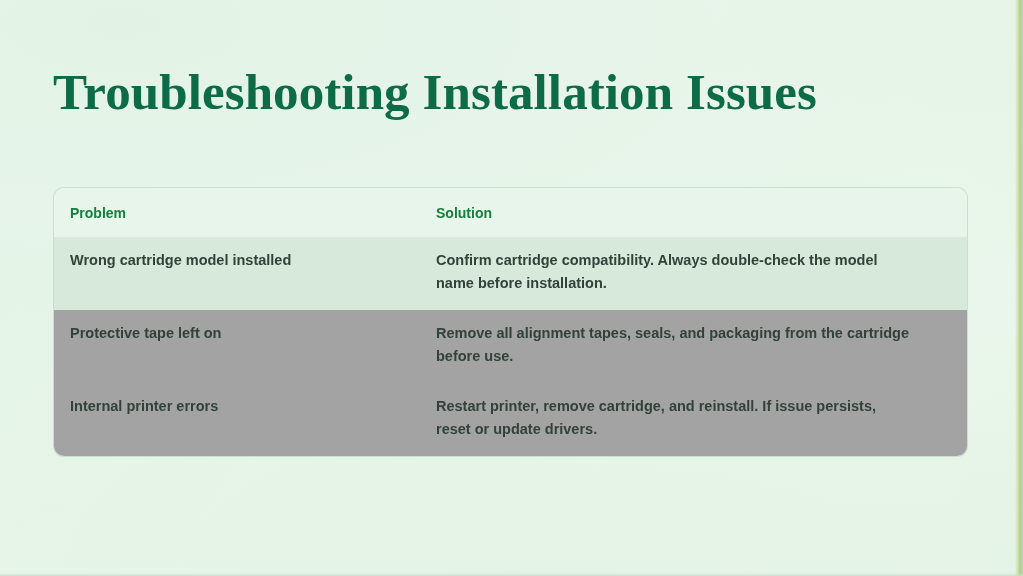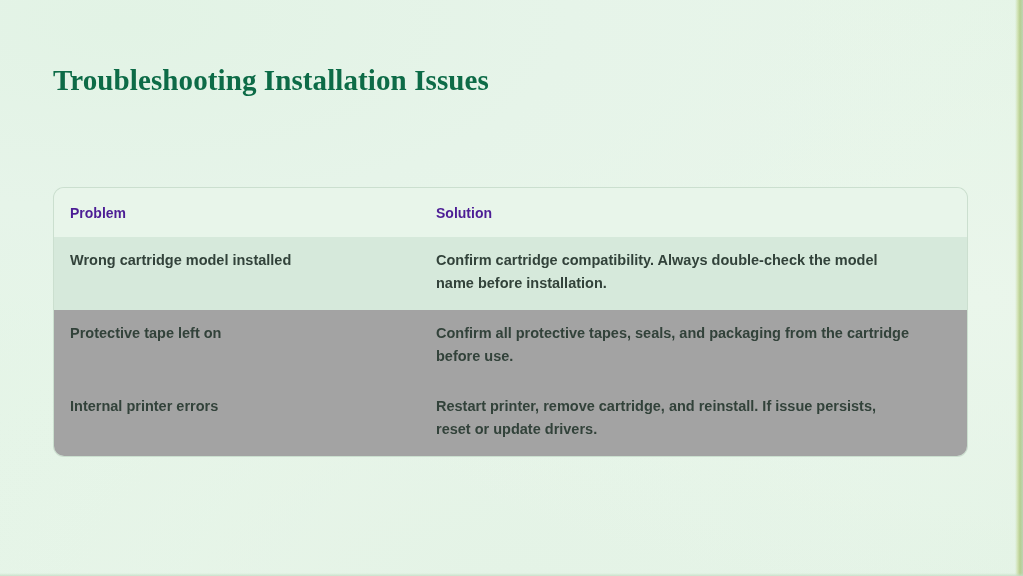--- a/index.html
+++ b/index.html
@@ -54,21 +54,21 @@
     pointer-events: none;
   }
 
   
   .page-title {
     position: absolute;
     left: 53px;
     top: 64px;
     margin: 0;
     font-family: "Liberation Serif", "DejaVu Serif", serif;
-    font-size: 29px;
+    font-size: 51px;
     font-weight: 700;
     line-height: 1.12;
     letter-spacing: 0.1px;
     color: #0d6b47;
     white-space: nowrap;
   }
   .page-subtitle {
     position: absolute;
     left: 53px;
     top: 147px;
@@ -98,21 +98,21 @@
     table-layout: fixed;
   }
   table.issues col.col-problem  { width: 382px; }
   table.issues col.col-solution { width: auto;  }
 
   table.issues thead th {
     background: #e8f5ea;
     text-align: left;
     font-size: 14px;
     font-weight: 700;
-    color: #4c1d95;
+    color: #15803d;
     padding: 17px 16px 16px 16px;
     border: none;
   }
   table.issues thead th.th-problem  { padding-left: 16px; }
   table.issues thead th.th-solution { padding-left: 0; margin-left: 38px; }
 
   table.issues tbody td {
     vertical-align: top;
     font-size: 14.5px;
     font-weight: 700;
@@ -150,21 +150,21 @@
           <th class="th-solution">Solution</th>
         </tr>
       </thead>
       <tbody>
         <tr class="row-alt">
           <td class="cell-problem">Wrong cartridge model installed</td>
           <td class="cell-solution">Confirm cartridge compatibility. Always double-check the model name before installation.</td>
         </tr>
         <tr class="row-plain">
           <td class="cell-problem">Protective tape left on</td>
-          <td class="cell-solution">Confirm all protective tapes, seals, and packaging from the cartridge before use.</td>
+          <td class="cell-solution">Remove all alignment tapes, seals, and packaging from the cartridge before use.</td>
         </tr>
         <tr class="row-plain">
           <td class="cell-problem">Internal printer errors</td>
           <td class="cell-solution">Restart printer, remove cartridge, and reinstall. If issue persists, reset or update drivers.</td>
         </tr>
       </tbody>
     </table>
   </div>
 
 </div>

